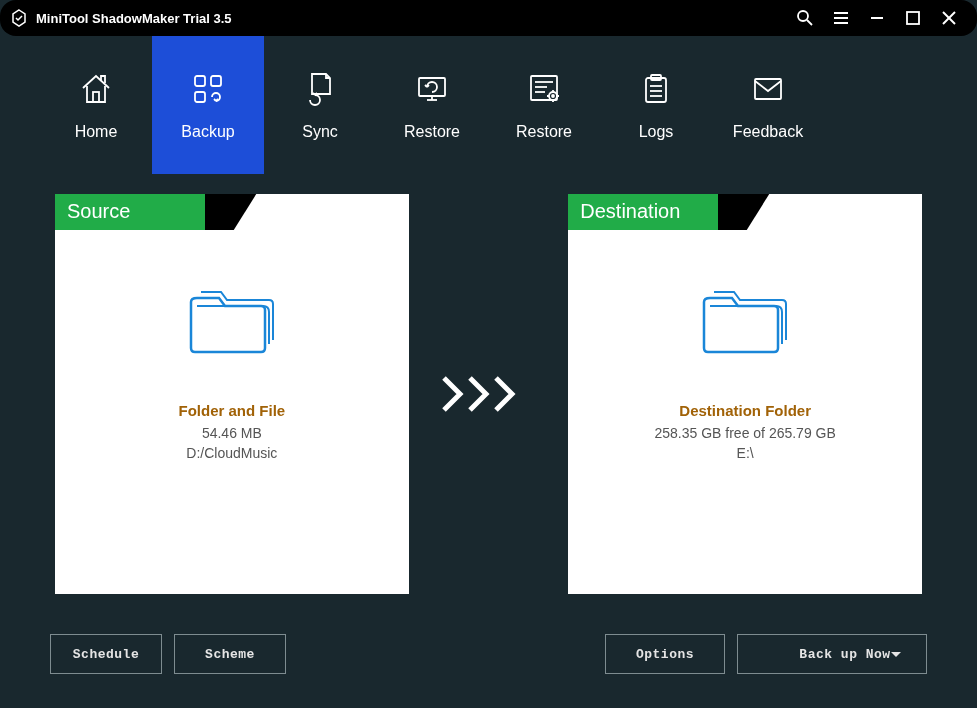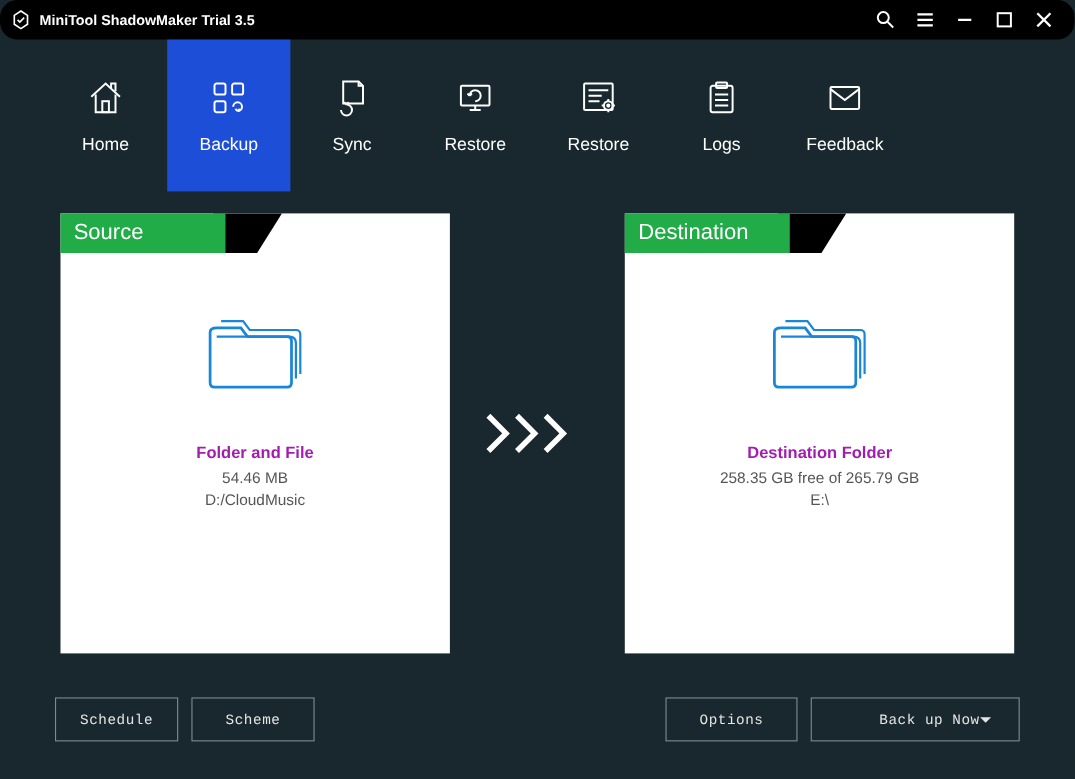--- a/index.html
+++ b/index.html
@@ -114,21 +114,21 @@
     padding-top: 88px;
     display: flex;
     flex-direction: column;
     align-items: center;
     color: #333;
   }
   .folder-icon { margin-bottom: 40px; }
   .card-title {
     font-size: 15px;
     font-weight: bold;
-    color: #a21caf;
+    color: #a16207;
     margin-bottom: 6px;
   }
   .card-line {
     font-size: 14px;
     color: #555;
     margin-bottom: 4px;
   }
 
   .arrow {
     display: flex;
@@ -148,20 +148,21 @@
     height: 40px;
     display: flex;
     align-items: center;
     justify-content: center;
     font-size: 13px;
     font-family: "Courier New", monospace;
     letter-spacing: 0.5px;
     cursor: pointer;
     background: transparent;
     color: #e5e5e5;
+    font-weight: bold;
   }
   .btn.small { width: 112px; margin-right: 12px;}
   .btn.med { width: 120px; margin-right: 12px;}
   .btn.large {
     width: 190px;
     padding: 0 14px 0 50px;
   }
   .spacer { flex: 1; }
 
   .tri-down {

